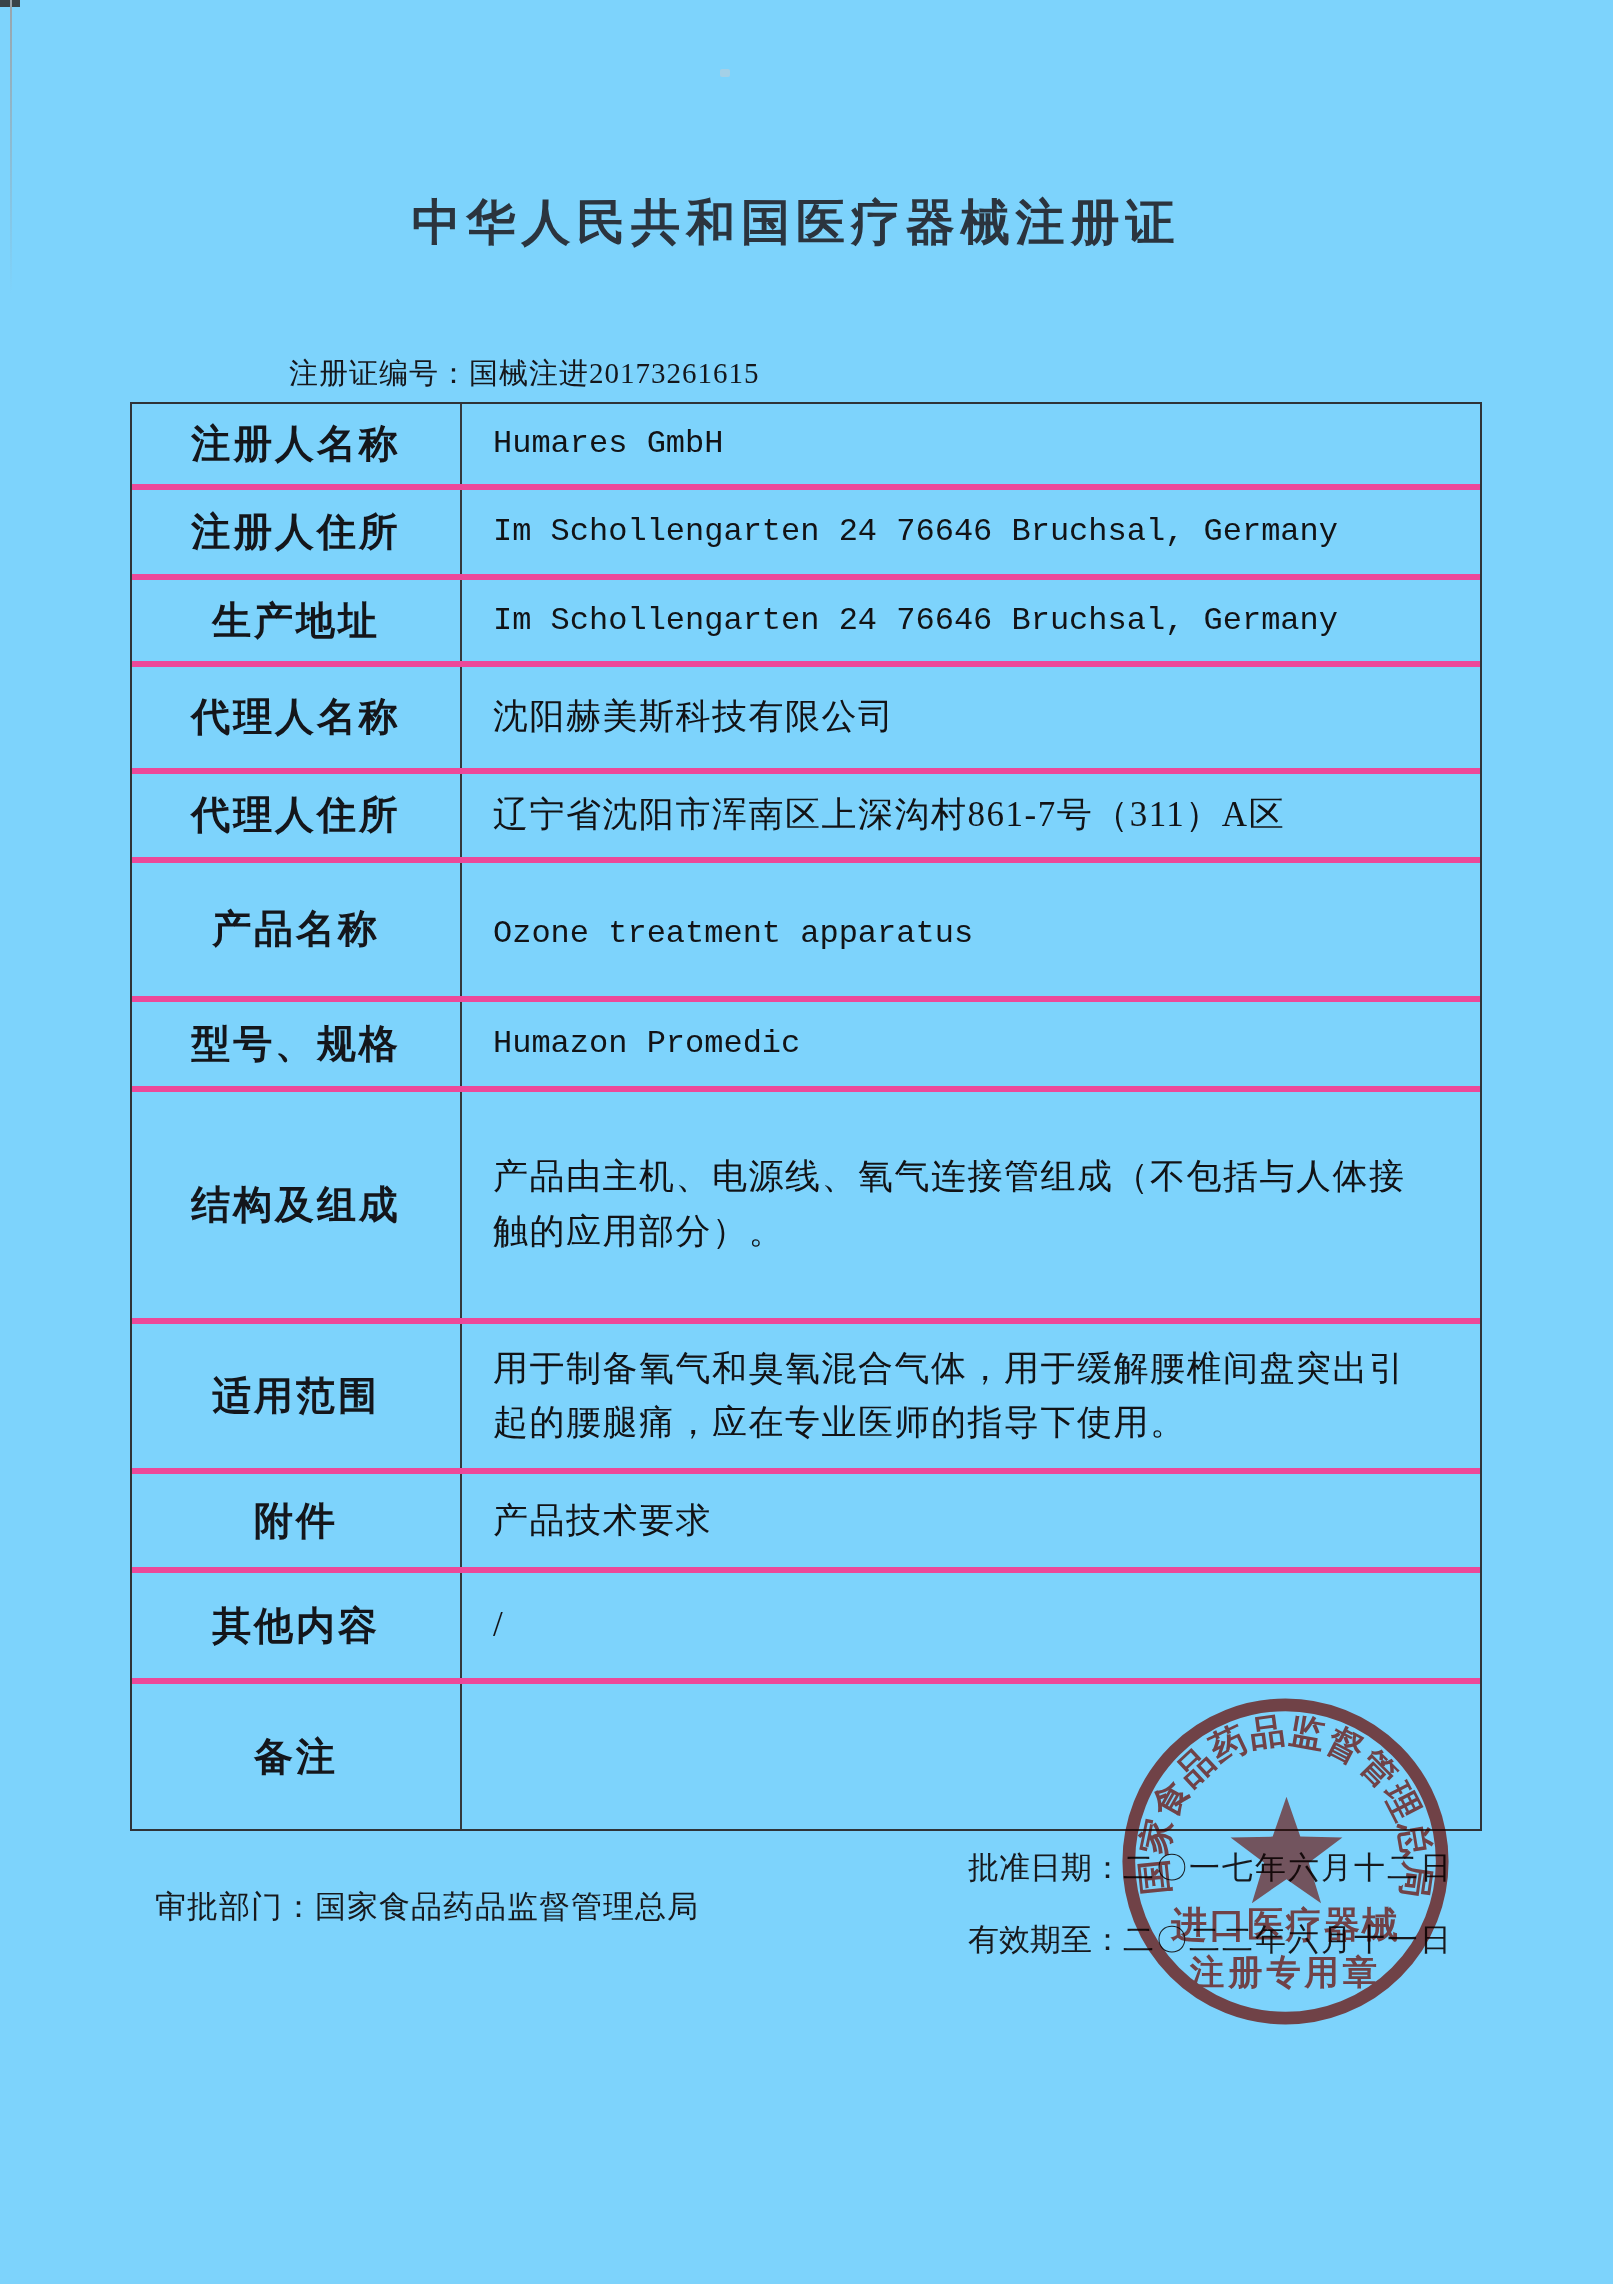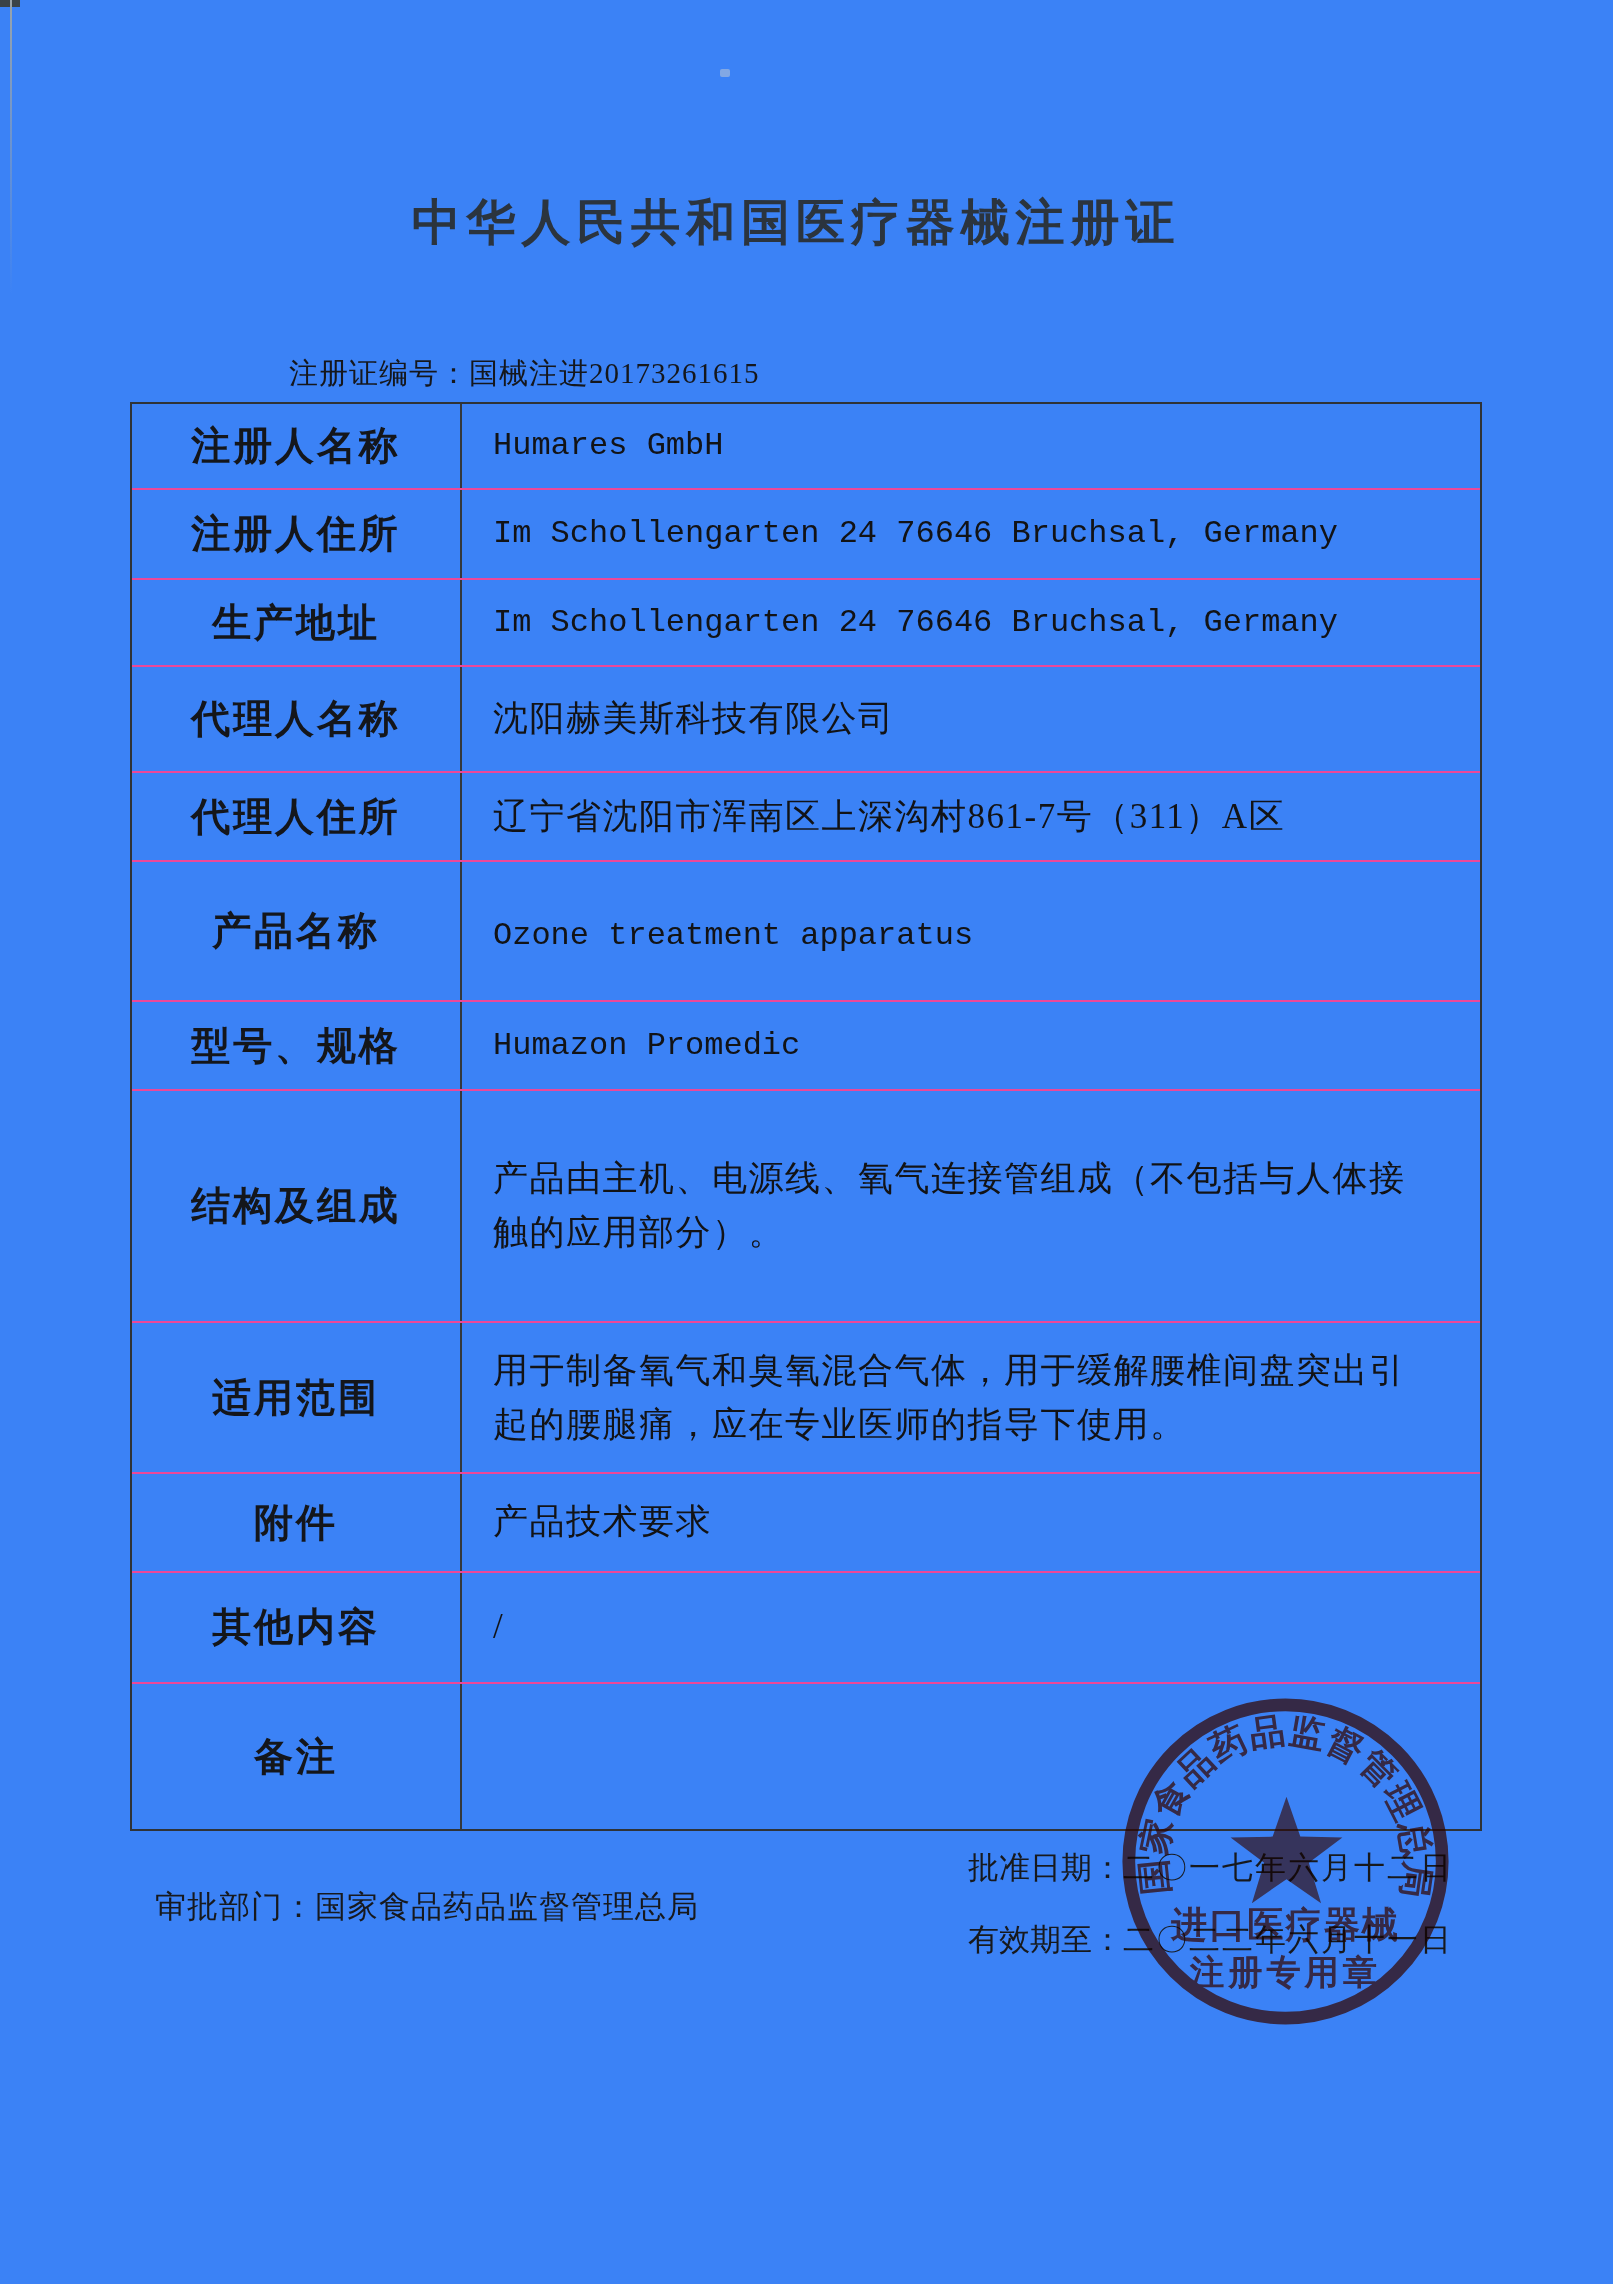--- a/index.html
+++ b/index.html
@@ -1,19 +1,19 @@
 <!DOCTYPE html>
 <html><head>
 <meta charset="utf-8">
 <style>
   html,body{margin:0;padding:0;background:#ffffff;}
   .page{
     position:relative;
     width:1613px;height:2285px;
-    background:#3b82f6;
+    background:#7dd3fc;
     overflow:hidden;
     font-family:"Liberation Serif","DejaVu Serif",serif;
     color:#1c1c1e;
   }
   
   .corner-mark{position:absolute;left:0;top:0;width:19.6px;height:6.9px;background:#3a4348;}
   .edge-line{position:absolute;left:9.8px;top:0;width:2px;height:294px;
     background:linear-gradient(#9aa4aa,rgba(160,170,176,0));}
   .speck{position:absolute;left:720px;top:69px;width:9.8px;height:7.8px;background:#c9ced2;opacity:.5;border-radius:2px;}
 
@@ -27,21 +27,21 @@
   .regline{
     position:absolute;left:289px;top:354px;
     font-size:29px;letter-spacing:1px;color:#15171c;
   }
   
   .cert-table{
     position:absolute;left:130px;top:402px;width:1352px;height:1429px;
     box-sizing:border-box;border:2.9px solid #2f3337;
     display:flex;flex-direction:column;
   }
-  .row{display:flex;box-sizing:border-box;border-bottom:2px solid #ec4899;}
+  .row{display:flex;box-sizing:border-box;border-bottom:6px solid #ec4899;}
   .row:last-child{border-bottom:none;}
   .r1{height:89px}.r2{height:93px}.r3{height:90px}.r4{height:110px}
   .r5{height:92px}.r6{height:144px}.r7{height:93px}.r8{height:240px}
   .r9{height:156px}.r10{height:102px}.r11{height:115px}.r12{height:150px}
   .lab{
     width:330px;box-sizing:border-box;border-right:2px solid #34383c;
     display:flex;align-items:center;justify-content:center;
     font-size:39px;font-weight:700;letter-spacing:2.9px;color:#14161b;
     text-align:center;flex-shrink:0;
   }

